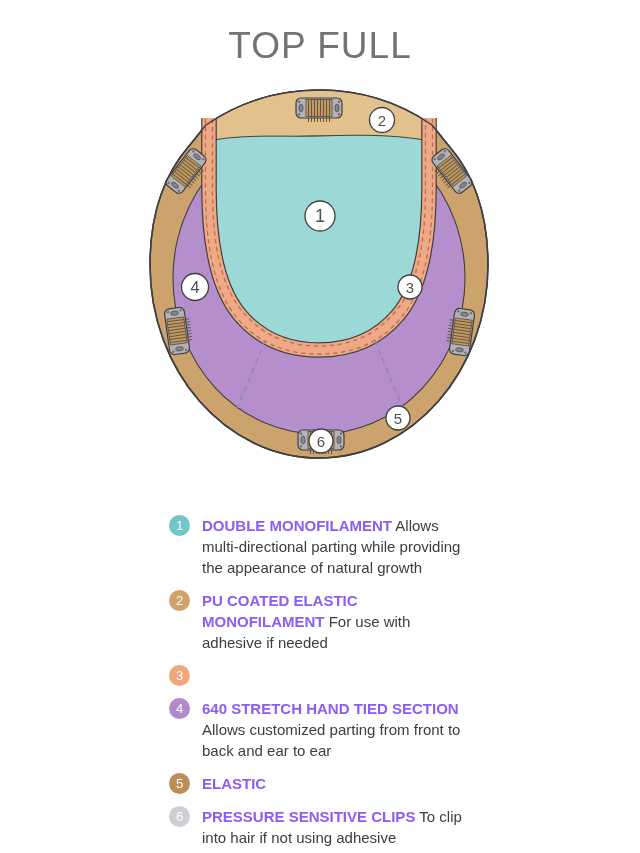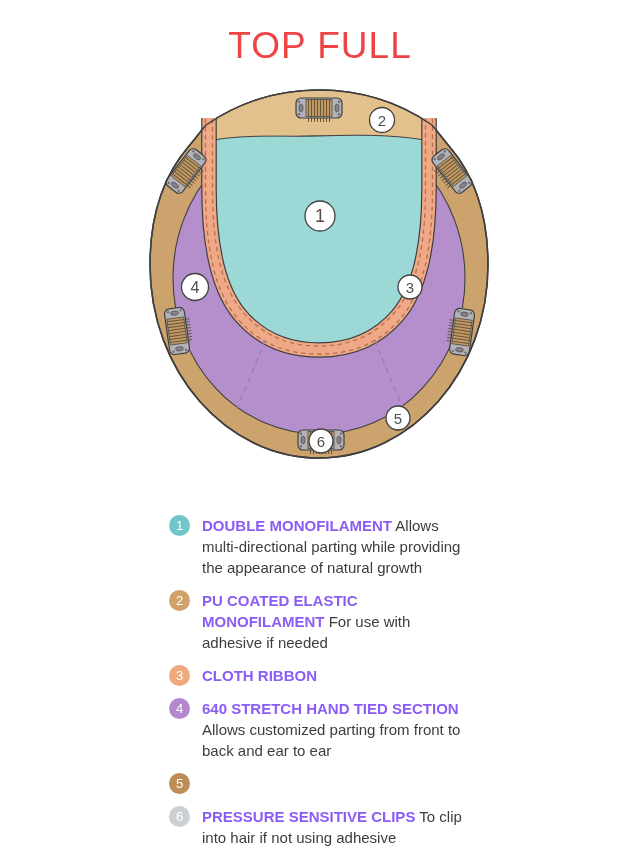--- a/index.html
+++ b/index.html
@@ -2,21 +2,21 @@
 <html><head>
 <meta charset="utf-8">
 <style>
   html,body{margin:0;padding:0;}
   body{
     width:640px;height:853px;background:#ffffff;overflow:hidden;
     font-family:"Liberation Sans",sans-serif;color:#3a3a3a;
   }
   .page-title{
     margin:26px 0 0 0;text-align:center;
-    font-size:37px;font-weight:400;letter-spacing:1px;color:#ef4444;line-height:1.1;
+    font-size:37px;font-weight:400;letter-spacing:1px;color:#737373;line-height:1.1;
   }
   .diagram-wrap{width:352px;margin:0 auto;}
   svg text.callout-num{
     font-family:"Liberation Sans",sans-serif;fill:#4f4f4f;text-anchor:middle;font-weight:400;
   }
   .legend{
     margin:44px 0 0 169px;width:300px;
     display:flex;flex-direction:column;row-gap:12px;
   }
   .legend-item{display:flex;align-items:flex-start;}
@@ -117,36 +117,36 @@
         <span>2</span>
       </div>
     <div class="legend-text"><span class="legend-label">PU COATED ELASTIC MONOFILAMENT</span>
       <span>For use with adhesive if needed</span></div>
   </div>
 
   <div class="legend-item">
     <div class="legend-badge" style="background-color: rgb(239, 168, 124);">
         <span>3</span>
       </div>
-    <div class="legend-text"><span class="legend-label">CLOTH RIBBON</span>
-      <span></span></div>
   </div>
 
   <div class="legend-item">
     <div class="legend-badge" style="background-color: rgb(179, 137, 205);">
         <span>4</span>
       </div>
     <div class="legend-text"><span class="legend-label">640 STRETCH HAND TIED SECTION</span>
       <span>Allows customized parting from front to back and ear to ear</span></div>
   </div>
 
   <div class="legend-item">
     <div class="legend-badge" style="background-color: rgb(188, 141, 85);">
         <span>5</span>
       </div>
+    <div class="legend-text"><span class="legend-label">ELASTIC</span>
+      <span></span></div>
   </div>
 
   <div class="legend-item">
     <div class="legend-badge" style="background-color: rgb(204, 208, 212);">
         <span>6</span>
       </div>
     <div class="legend-text"><span class="legend-label">PRESSURE SENSITIVE CLIPS</span>
       <span>To clip into hair if not using adhesive</span></div>
   </div>
 

